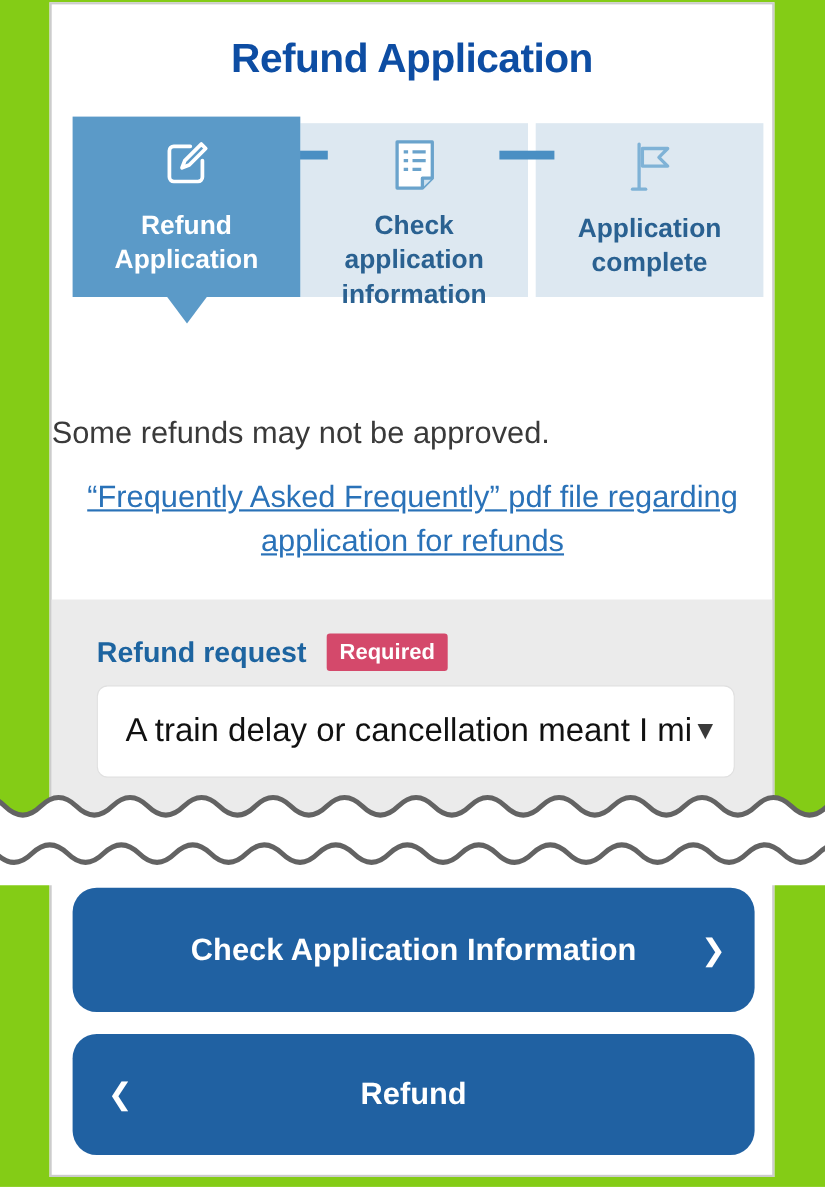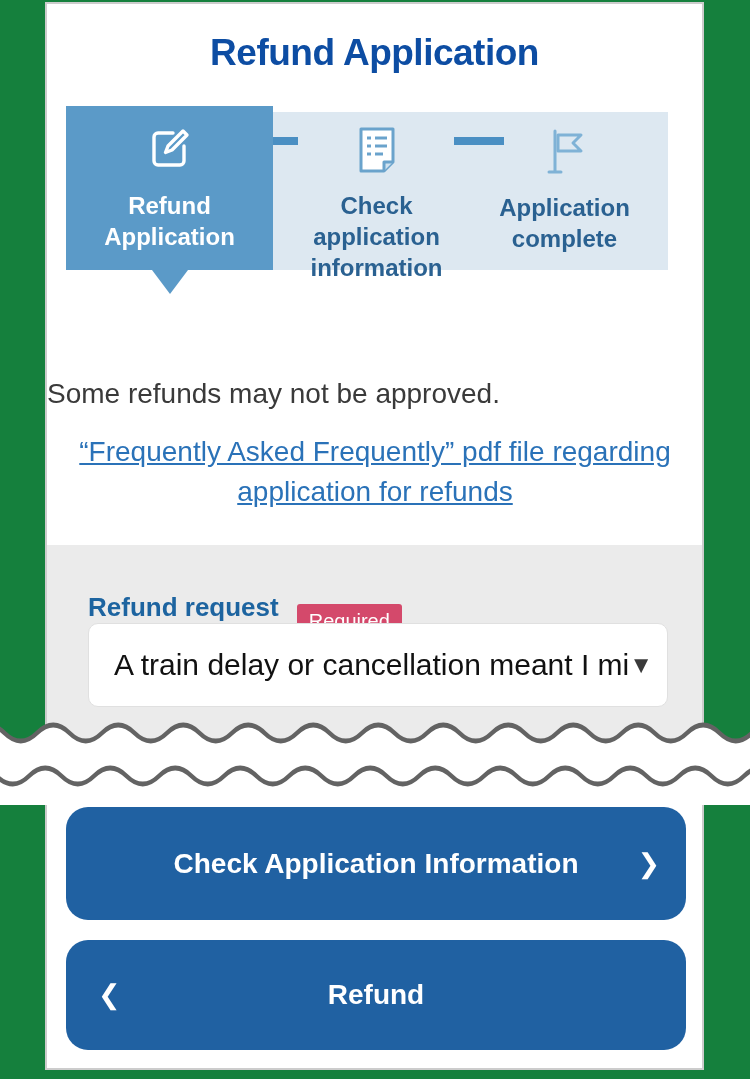--- a/index.html
+++ b/index.html
@@ -2,21 +2,21 @@
 <html><head>
 <meta charset="utf-8">
 <style>
   * { margin:0; padding:0; box-sizing:border-box; }
   html,body { background:#ffffff; }
   body {
     font-family:"Liberation Sans","DejaVu Sans",sans-serif;
     -webkit-font-smoothing:antialiased;
   }
   .screen {
-    position:relative; width:750px; height:1079px; background:#15803d;
+    position:relative; width:750px; height:1079px; background:#84cc16;
     overflow:hidden;
   }
   .card {
     position:absolute; left:45px; top:2px; width:659px; height:1068px;
     background:#ffffff; border:2px solid #cccccc;
   }
   
   .page-title {
     position:absolute; left:0; top:28px; width:100%;
     text-align:center; font-size:37px; font-weight:700; color:#0d4da3;
@@ -31,21 +31,21 @@
     position:absolute; width:207px; top:6px; height:158px;
     background:#dde8f1; display:flex; flex-direction:column; align-items:center;
     padding-top:14px; z-index:0;
   }
   .step .label {
     margin-top:14px; text-align:center; font-size:24px; line-height:31px;
     font-weight:700; color:#2a6191; width:170px;
   }
   .step.s1 { left:0; }
   .step.s2 { left:207px; }
-  .step.s3 { left:395px; width:207px; }
+  .step.s3 { left:421px; width:207px; }
   .step.active {
     top:0; height:164px; background:#5b9ac8; z-index:2; padding-top:18px;
   }
   .step.active .label { color:#ffffff; width:150px; }
   .step-icon { width:56px; height:52px; display:flex; align-items:center; justify-content:center; }
   .pointer {
     position:absolute; left:86px; top:164px; width:0; height:0; z-index:2;
     border-left:18px solid transparent; border-right:18px solid transparent;
     border-top:24px solid #5b9ac8;
   }
@@ -62,21 +62,21 @@
   
   .form-section {
     position:absolute; left:0; top:541px; width:100%; height:205px;
     background:#ebebeb;
     padding-left:40px;
   }
   .field-label-row { position:absolute; left:41px; top:31px; display:flex; align-items:center; }
   .field-label { font-size:26px; font-weight:700; color:#1d64a0; }
   .required-badge {
     margin-left:18px; background:#d4496b; color:#ffffff; font-size:20px;
-    font-weight:400; padding:6px 12px; border-radius:3px; line-height:22px;margin-top:28px;
+    font-weight:700; padding:6px 12px; border-radius:3px; line-height:22px;
   }
   .select-box {
     position:absolute; left:41px; top:78px; width:580px; height:84px;
     background:#ffffff; border:1px solid #e0e0e0; border-radius:10px;
     display:flex; align-items:center; padding:0 14px 0 25px;
     cursor:pointer; overflow:hidden;
   }
   .select-value {
     font-size:30px; color:#111111; white-space:nowrap; overflow:hidden;
     flex:0 1 auto;

